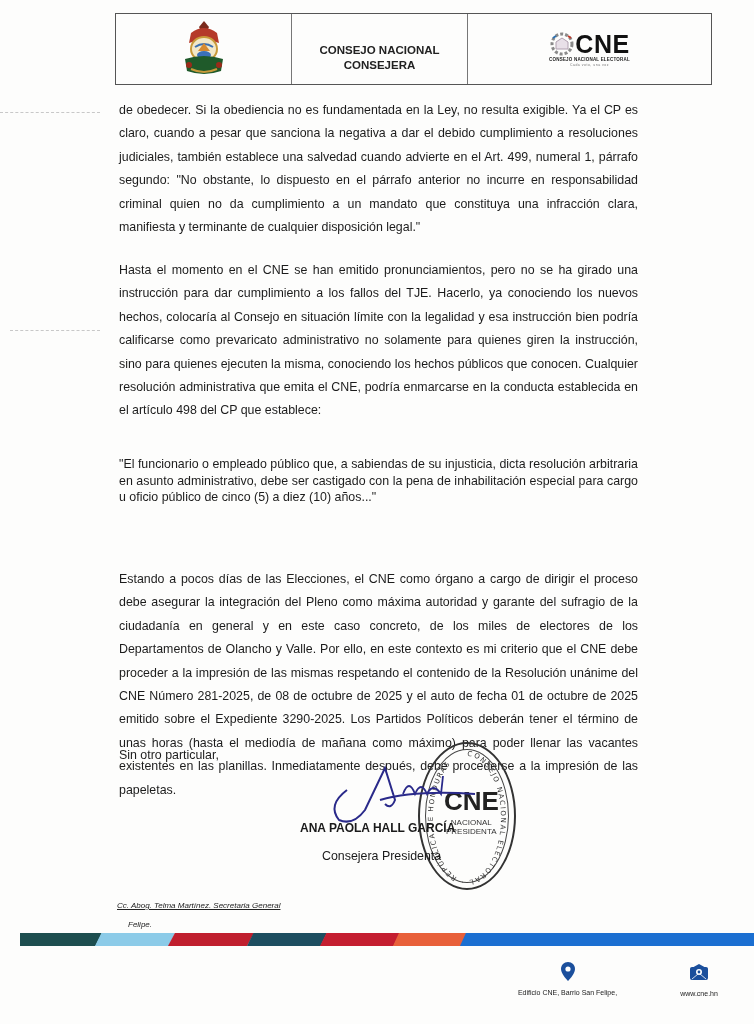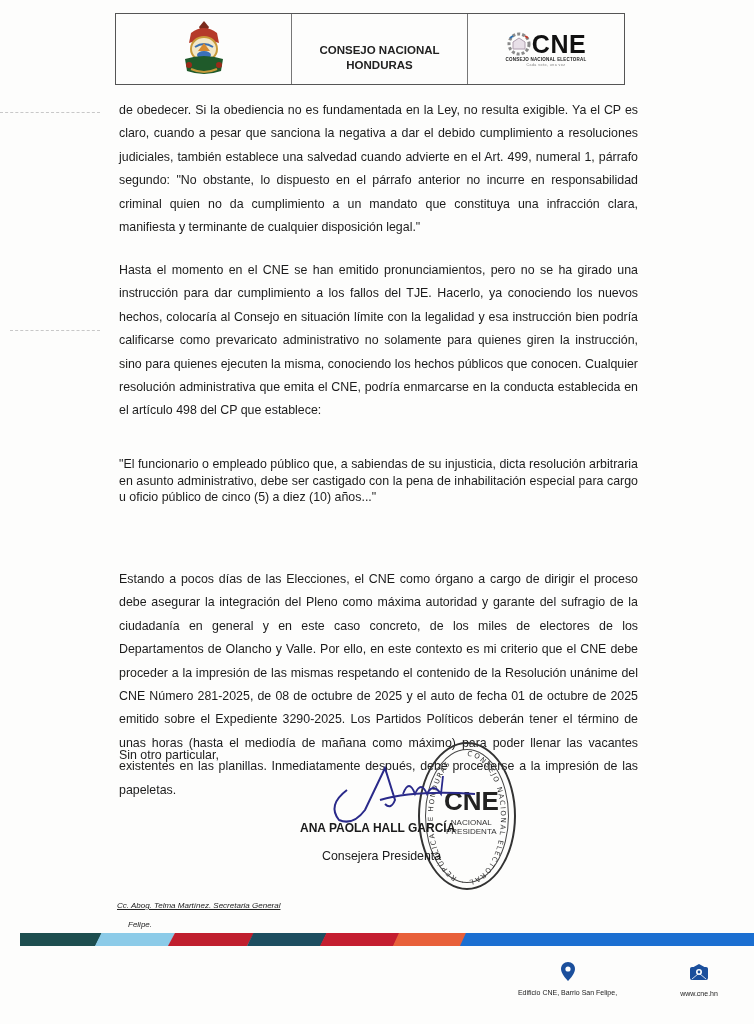--- a/index.html
+++ b/index.html
@@ -4,21 +4,21 @@
   <style>
     html, body { margin: 0; padding: 0; }
     body {
       width: 754px; height: 1024px; position: relative; overflow: hidden;
       background: #fdfdfc;
       font-family: "Liberation Sans", sans-serif;
       color: #1a1a1a;
     }
     .margin-mark { position: absolute; border-top: 1px dashed #c8c8c8; height: 0; }
     .header-table {
-      position: absolute; left: 115px; top: 13px; width: 510px; height: 72px;
+      position: absolute; left: 115px; top: 13px; width: 597px; height: 72px;
       border: 1px solid #555; box-sizing: border-box; display: flex;
     }
     .header-cell { box-sizing: border-box; height: 100%; display: flex; align-items: center; justify-content: center; }
     .cell-left { width: 176px; border-right: 1px solid #777; }
     .cell-mid { width: 176px; border-right: 1px solid #777; }
     .cell-right { flex: 1; }
     .header-title { text-align: center; font-weight: bold; font-size: 11.5px; line-height: 15px; padding-top: 18px; color: #222; }
     .cne-logo { display: flex; flex-direction: column; align-items: center; }
     .cne-logo-row { display: flex; align-items: center; }
     .cne-word { font-weight: bold; font-size: 25px; letter-spacing: 0.5px; color: #111; line-height: 24px; }
@@ -66,21 +66,21 @@
       <ellipse cx="25" cy="36" rx="7" ry="4" fill="#3b70b8"></ellipse>
       <path d="M6 40 Q25 34 44 40 L42 52 Q25 58 8 52 Z" fill="#1f5a2a"></path>
       <path d="M12 50 Q25 56 38 50" stroke="#c89a3a" stroke-width="2" fill="none"></path>
       <circle cx="10" cy="46" r="3" fill="#9a2b1a"></circle>
       <circle cx="40" cy="46" r="3" fill="#9a2b1a"></circle>
     </svg>
   </div>
   <div class="header-cell cell-mid">
     <div class="header-title">
       <div>CONSEJO NACIONAL</div>
-      <div>HONDURAS</div>
+      <div>CONSEJERA</div>
     </div>
   </div>
   <div class="header-cell cell-right">
     <div class="cne-logo">
       <div class="cne-logo-row">
         <svg width="26" height="24" viewBox="0 0 26 24">
           <circle cx="13" cy="12" r="10" fill="none" stroke="#8a8a8a" stroke-width="3" stroke-dasharray="3 2"></circle>
           <path d="M7 10 L13 6 L19 10 L19 17 L7 17 Z" fill="#e8e0e8" stroke="#b0a0b0" stroke-width="1"></path>
           <path d="M4 6 L7 4" stroke="#2a6fb0" stroke-width="2"></path>
           <path d="M19 4 L22 6" stroke="#c0392b" stroke-width="2"></path>

